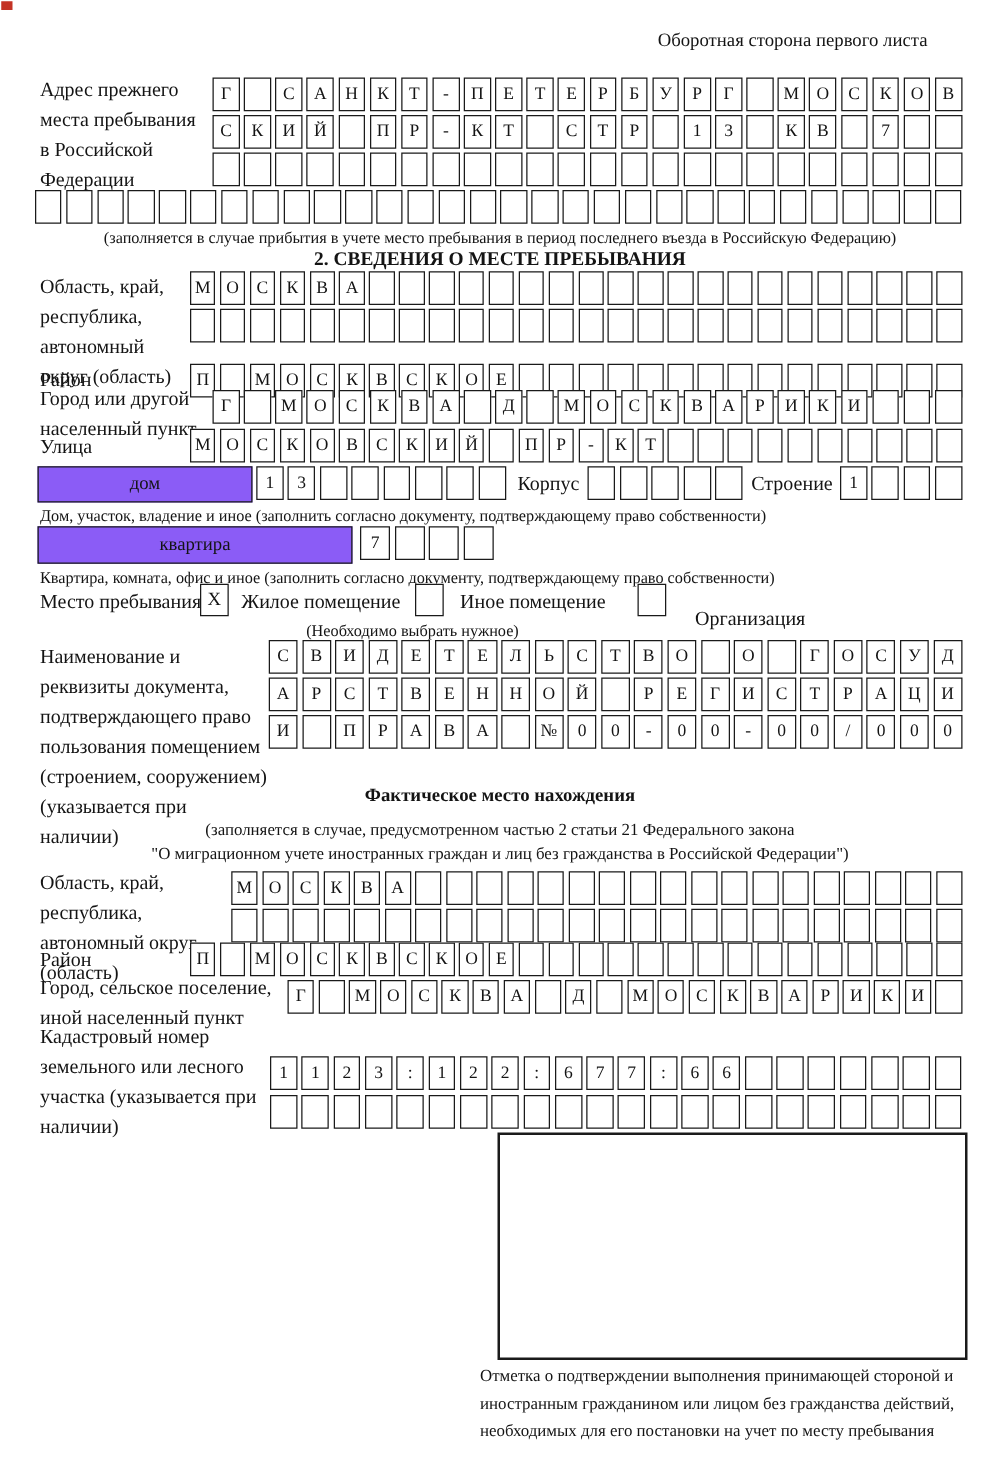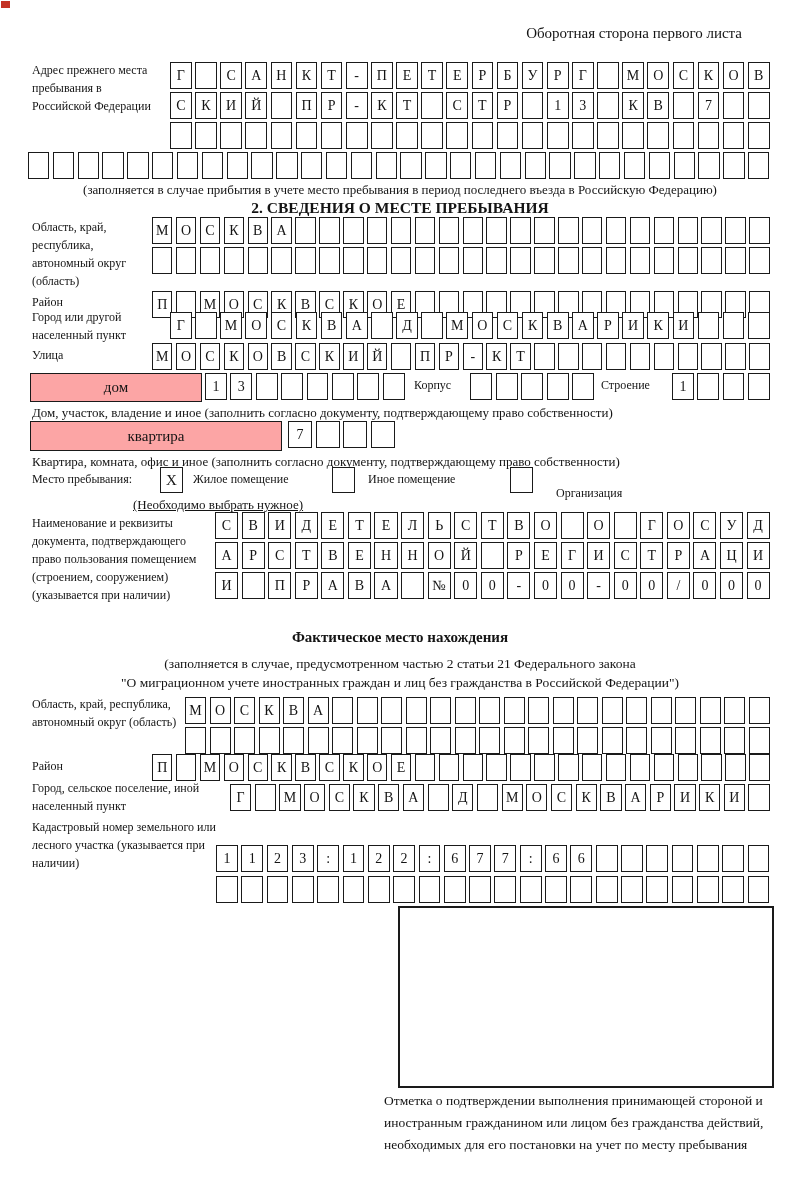--- a/index.html
+++ b/index.html
@@ -1,26 +1,26 @@
 <!DOCTYPE html>
 <html><head>
 <meta charset="utf-8">
 <style>
   html,body{margin:0;padding:0;background:#fff;}
   .page{position:relative;width:800px;height:1180px;background:#ffffff;
         font-family:"Liberation Serif", serif;color:#141414;overflow:hidden;}
-  .lbl{position:absolute;font-size:12px;line-height:1.5;}
+  .lbl{position:absolute;font-size:16px;line-height:1.5;}
   .cap{position:absolute;font-size:13px;line-height:1.45;}
   .center{left:0;width:800px;text-align:center;}
   .title{position:absolute;font-weight:bold;font-size:15.5px;}
   .boxes{position:absolute;display:flex;}
   .cell{flex:1 1 0;height:25px;border:1.6px solid #1a1a1a;margin-right:3.5px;
         display:flex;align-items:center;justify-content:center;
         font-size:14px;line-height:1;background:#fff;}
-  .widebox{position:absolute;border:1.7px solid #1a1a1a;background:#fca5a5;
+  .widebox{position:absolute;border:1.7px solid #1a1a1a;background:#8b5cf6;
         display:flex;align-items:center;justify-content:center;font-size:15px;}
   .cb{position:absolute;width:21px;height:24px;border:1.7px solid #1a1a1a;
         text-align:center;font-size:15px;line-height:24px;background:#fff;}
   .stamp{position:absolute;border:2px solid #1a1a1a;background:#fff;}
   .artifact{position:absolute;left:1px;top:1px;width:9px;height:7px;background:#c43325;}
 </style>
 </head>
 <body>
 
 <div class="page">
@@ -327,21 +327,21 @@
     </div>
   <div class="cap" style="left:32px;top:453px;width:740px;">Квартира, комната, офис и иное (заполнить согласно документу, подтверждающему право собственности)</div>
 
   <div class="lbl" style="left:32px;top:470px;">Место пребывания:</div>
   <div class="cb" style="left:160px;top:467px;">X</div>
   <div class="lbl" style="left:193px;top:470px;">Жилое помещение</div>
   <div class="cb" style="left:332px;top:467px;"></div>
   <div class="lbl" style="left:368px;top:470px;">Иное помещение</div>
   <div class="cb" style="left:510px;top:467px;"></div>
   <div class="lbl" style="left:556px;top:484px;font-family:Liberation Serif, serif;">Организация</div>
-  <div class="cap" style="left:133px;top:496px;width:360px;text-align:left;text-decoration:underline;">(Необходимо выбрать нужное)</div>
+  <div class="cap" style="left:150px;top:496px;width:360px;text-align:center;">(Необходимо выбрать нужное)</div>
 
   <div class="lbl" style="left:32px;top:514px;width:184px;">Наименование и реквизиты документа, подтверждающего право пользования помещением (строением, сооружением) (указывается при наличии)</div>
   <div class="boxes" style="left:215px;top:512px;width:558px;">
       <span class="cell">С</span>
       <span class="cell">В</span>
       <span class="cell">И</span>
       <span class="cell">Д</span>
       <span class="cell">Е</span>
       <span class="cell">Т</span>
       <span class="cell">Е</span>

